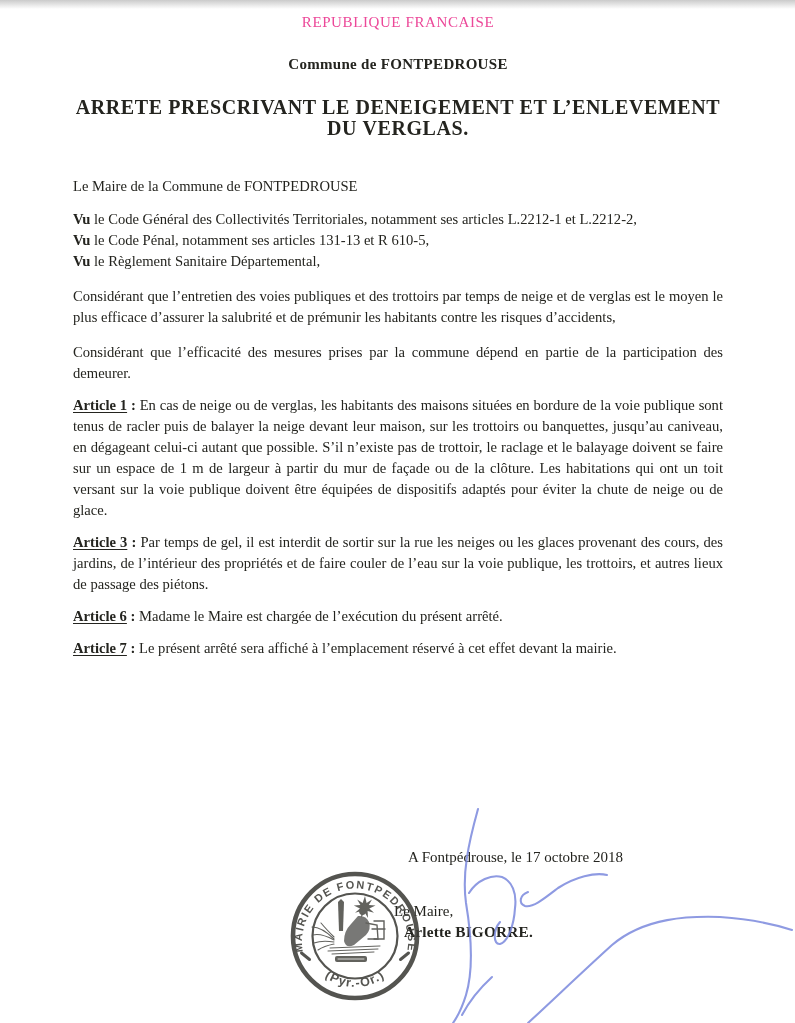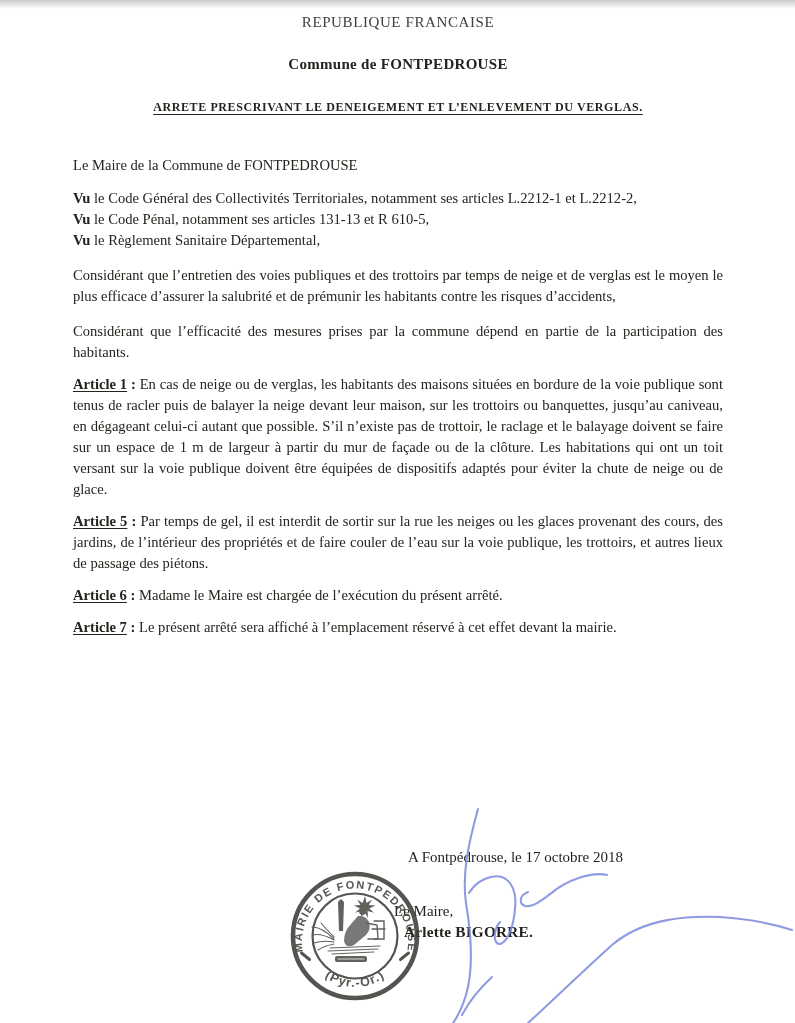--- a/index.html
+++ b/index.html
@@ -14,25 +14,25 @@
   .scan-edge-top{
     position:absolute;top:0;left:0;width:795px;height:9px;
     background:linear-gradient(to bottom, rgba(160,160,160,.55), rgba(255,255,255,0));
     pointer-events:none;
   }
   .content{
     position:absolute;top:12px;left:73px;width:650px;
     font-size:14.6px;line-height:21px;
   }
   .center{text-align:center;}
-  .republic{margin:0;font-size:15px;letter-spacing:.6px;color:#404040;}
+  .republic{margin:0;font-size:15px;letter-spacing:.6px;color:#ec4899;}
   .commune{margin:21px 0 0 0;font-size:15px;font-weight:bold;letter-spacing:.3px;}
   .doc-title{
-    margin:22px 0 8px 0;font-size:12px;font-weight:bold;letter-spacing:.6px;
-    text-decoration:underline;text-underline-offset:3px;
+    margin:22px 0 8px 0;font-size:20px;font-weight:bold;letter-spacing:.6px;
+    text-underline-offset:3px;
   }
   .mayor-line{margin:37px 0 0 0;}
   .vu-block{margin:12px 0 0 0;}
   .vu-line{margin:0;}
   .vu-prefix{font-weight:bold;}
   .considerant{margin:14px 0 0 0;text-align:justify;}
   .arrete-heading{
     margin:15px 0 0 0;text-align:center;font-size:15.5px;font-weight:bold;
     letter-spacing:6px;text-decoration:underline;text-underline-offset:4px;
   }
@@ -60,25 +60,25 @@
 
     <p class="mayor-line">Le Maire de la Commune de FONTPEDROUSE</p>
 
     <div class="vu-block">
       <p class="vu-line"><span class="vu-prefix">Vu</span><span> le Code Général des Collectivités Territoriales, notamment ses articles L.2212-1 et L.2212-2,</span></p>
       <p class="vu-line"><span class="vu-prefix">Vu</span><span> le Code Pénal, notamment ses articles 131-13 et R 610-5,</span></p>
       <p class="vu-line"><span class="vu-prefix">Vu</span><span> le Règlement Sanitaire Départemental,</span></p>
     </div>
 
     <p class="considerant">Considérant que l’entretien des voies publiques et des trottoirs par temps de neige et de verglas est le moyen le plus efficace d’assurer la salubrité et de prémunir les habitants contre les risques d’accidents,</p>
-    <p class="considerant">Considérant que l’efficacité des mesures prises par la commune dépend en partie de la participation des habitants.</p>
+    <p class="considerant">Considérant que l’efficacité des mesures prises par la commune dépend en partie de la participation des demeurer.</p>
 
 
     <p class="article"><span class="article-label">Article 1</span><span class="article-colon"> : </span><span>En cas de neige ou de verglas, les habitants des maisons situées en bordure de la voie publique sont tenus de racler puis de balayer la neige devant leur maison, sur les trottoirs ou banquettes, jusqu’au caniveau, en dégageant celui-ci autant que possible. S’il n’existe pas de trottoir, le raclage et le balayage doivent se faire sur un espace de 1 m de largeur à partir du mur de façade ou de la clôture. Les habitations qui ont un toit versant sur la voie publique doivent être équipées de dispositifs adaptés pour éviter la chute de neige ou de glace.</span></p>
-    <p class="article"><span class="article-label">Article 5</span><span class="article-colon"> : </span><span>Par temps de gel, il est interdit de sortir sur la rue les neiges ou les glaces provenant des cours, des jardins, de l’intérieur des propriétés et de faire couler de l’eau sur la voie publique, les trottoirs, et autres lieux de passage des piétons.</span></p>
+    <p class="article"><span class="article-label">Article 3</span><span class="article-colon"> : </span><span>Par temps de gel, il est interdit de sortir sur la rue les neiges ou les glaces provenant des cours, des jardins, de l’intérieur des propriétés et de faire couler de l’eau sur la voie publique, les trottoirs, et autres lieux de passage des piétons.</span></p>
     <p class="article"><span class="article-label">Article 6</span><span class="article-colon"> : </span><span>Madame le Maire est chargée de l’exécution du présent arrêté.</span></p>
     <p class="article"><span class="article-label">Article 7</span><span class="article-colon"> : </span><span>Le présent arrêté sera affiché à l’emplacement réservé à cet effet devant la mairie.</span></p>
   </div>
 
   <div class="sig-abs date-line">A Fontpédrouse, le 17 octobre 2018</div>
   <div class="sig-abs role-line">Le Maire,</div>
   <div class="sig-abs signatory-name">Arlette BIGORRE.</div>
 
   <svg class="stamp-svg" viewBox="0 0 134 134">
     <g fill="none" stroke-width="4" stroke="#3d3d38">

